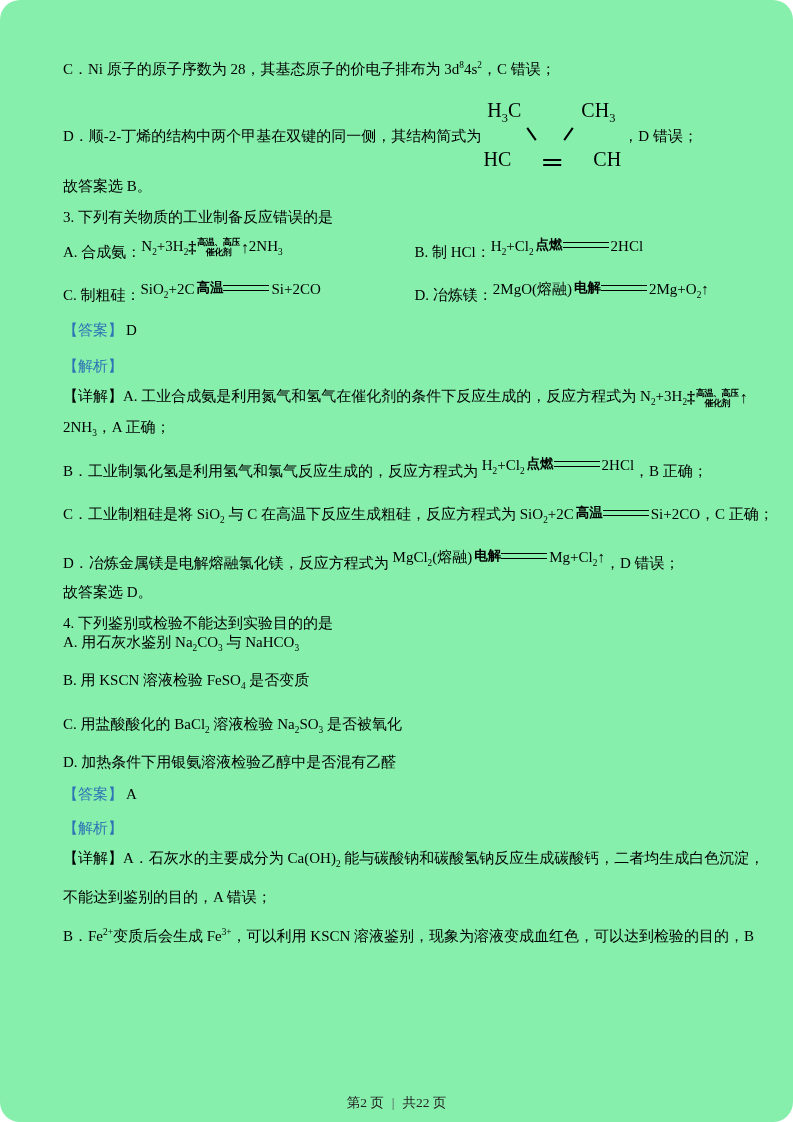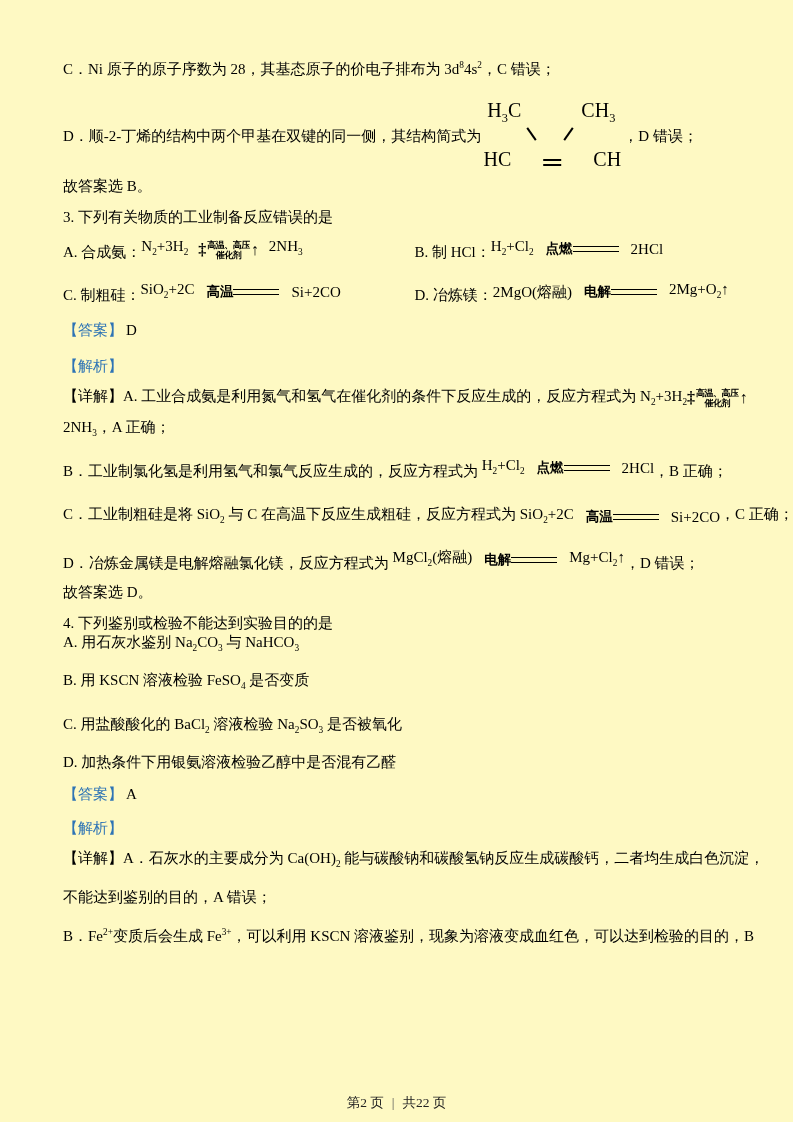--- a/index.html
+++ b/index.html
@@ -1,31 +1,32 @@
 <!DOCTYPE html>
 <html style="--accent: #2E74B5;"><head>
 <meta charset="utf-8">
 <style>
   html,body{margin:0;padding:0;background:#fff;}
   .page{
     position:relative;
     width:793px;height:1122px;
-    background:#fef9c3;
+    background:#86efac;
     box-sizing:border-box;
     padding:56px 54px 0 63px;
     font-family:"Liberation Serif","DejaVu Serif",serif;
     color:#000;
     overflow:hidden;
+    border-radius:20px;
   }
   p{margin:0;font-size:15px;line-height:19px;white-space:nowrap;}
   .blue{color:var(--accent,#2E74B5);}
   .ansletter{margin-left:3px;}
 
   
-  .chem{display:inline-flex;align-items:center;vertical-align:bottom;gap:10px;}
+  .chem{display:inline-flex;align-items:flex-start;vertical-align:bottom;}
   .eq-mid{display:inline-flex;align-items:center;margin:0 2px 3px 2px;}
   .eq-cond{font-family:"Liberation Sans","DejaVu Sans",sans-serif;font-weight:bold;font-size:13.5px;line-height:15px;}
   .eq-dline{width:46px;height:4px;border-top:1.4px solid #000;border-bottom:1.4px solid #000;margin-top:1px;}
 
   
   .equil{display:inline-flex;align-items:center;vertical-align:middle;}
   .equil-stack{display:inline-flex;flex-direction:column;align-items:center;margin:0 1px;}
   .es-t,.es-b{font-family:"Liberation Sans","DejaVu Sans",sans-serif;font-weight:bold;font-size:9px;line-height:10px;letter-spacing:-0.5px;}
   .equil-pre,.equil-post{font-size:16px;font-weight:bold;}
 

